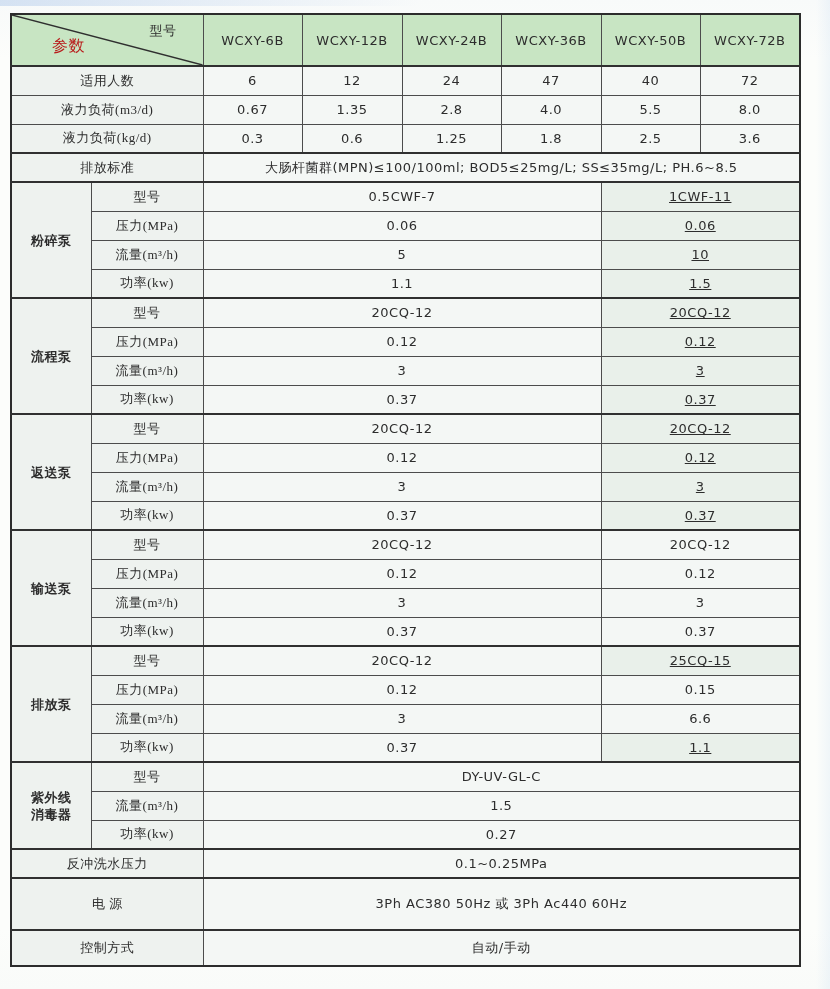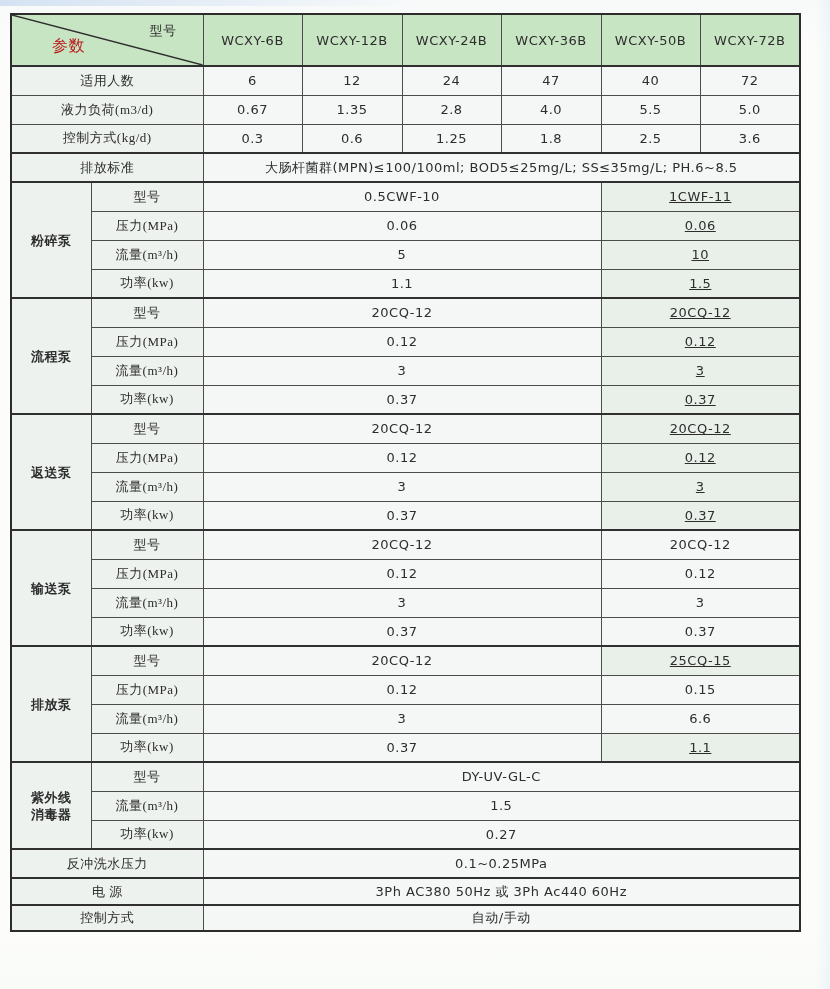--- a/index.html
+++ b/index.html
@@ -24,22 +24,22 @@
   td{
     border:1px solid #4c4c4c;
     text-align:center;vertical-align:middle;
     font-size:13px;color:#2d2d2d;
     padding:0;overflow:hidden;
     background:#f2f5f3;
     letter-spacing:.5px;
   }
   tr{height:29px;}
   tr.hdr{height:52px;}
-  tr.r36{height:27px;}
-  tr.r38{height:26px;}
+  tr.r36{height:52px;}
+  tr.r38{height:36px;}
   tr.sec td{border-top-width:2px;border-top-color:#303030;}
   tr.hdr td{border-bottom-width:2px;border-bottom-color:#303030;}
 
   td.green{background:#c8e5c3;}
   td.lbl{background:#eef2ef;font-family:Liberation Serif, serif;}
   td.val{background:#f4f7f5;}
   td.tint{background:#e9f0ea;text-decoration:underline;}
 
   td.diag{position:relative;background:#c8e5c3;}
   td.diag svg{position:absolute;left:0;top:0;width:100%;height:100%;}
@@ -93,41 +93,41 @@
       <td class="val">40</td>
       <td class="val">72</td>
     </tr>
     <tr>
       <td colspan="2" class="lbl">液力负荷(m3/d)</td>
       <td class="val">0.67</td>
       <td class="val">1.35</td>
       <td class="val">2.8</td>
       <td class="val">4.0</td>
       <td class="val">5.5</td>
-      <td class="val">5.0</td>
-    </tr>
-    <tr>
-      <td colspan="2" class="lbl">控制方式(kg/d)</td>
+      <td class="val">8.0</td>
+    </tr>
+    <tr>
+      <td colspan="2" class="lbl">液力负荷(kg/d)</td>
       <td class="val">0.3</td>
       <td class="val">0.6</td>
       <td class="val">1.25</td>
       <td class="val">1.8</td>
       <td class="val">2.5</td>
       <td class="val">3.6</td>
     </tr>
 
     <tr class="sec">
       <td colspan="2" class="lbl">排放标准</td>
       <td colspan="6" class="val">大肠杆菌群(MPN)≤100/100ml; BOD5≤25mg/L; SS≤35mg/L; PH.6~8.5</td>
     </tr>
 
     <tr class="sec">
       <td rowspan="4" class="pname">粉碎泵</td>
       <td class="lbl">型号</td>
-      <td colspan="4" class="val">0.5CWF-10</td>
+      <td colspan="4" class="val">0.5CWF-7</td>
       <td colspan="2" class="tint">1CWF-11</td>
     </tr>
     <tr>
       <td class="lbl">压力(MPa)</td>
       <td colspan="4" class="val">0.06</td>
       <td colspan="2" class="tint">0.06</td>
     </tr>
     <tr>
       <td class="lbl">流量(m³/h)</td>
       <td colspan="4" class="val">5</td>

